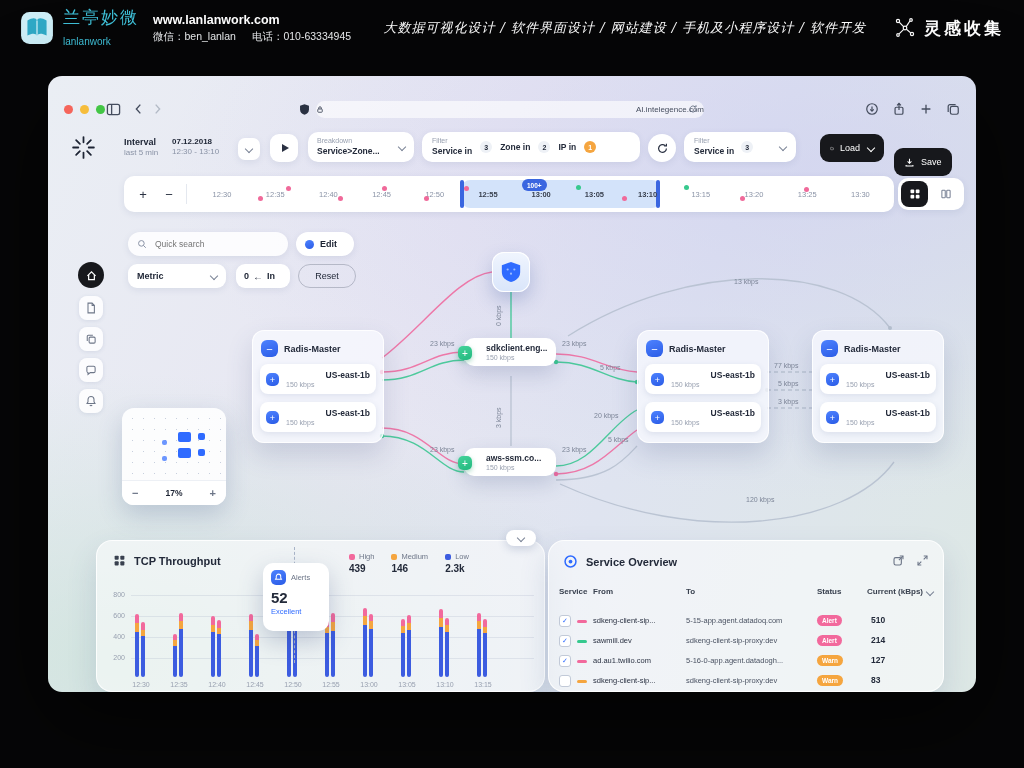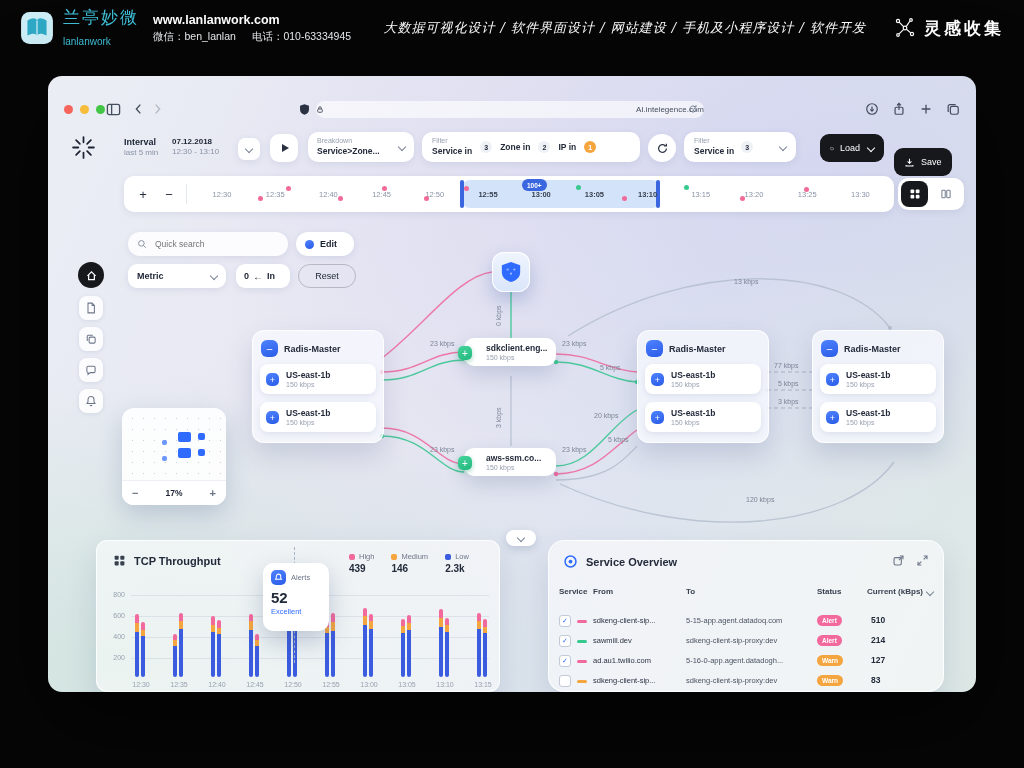--- a/index.html
+++ b/index.html
@@ -98,21 +98,21 @@
         box-shadow:0 12px 26px rgba(60,80,130,.18);border:1px solid rgba(255,255,255,.9);padding-bottom:2px;z-index:3;}
   .gcard-head{display:flex;align-items:center;gap:6px;padding:9px 8px 7px;}
   .gcard-icon{width:17px;height:17px;border-radius:6px;background:linear-gradient(160deg,#4d82ff,#2b5ce6);
         color:#fff;font-size:11px;display:flex;align-items:center;justify-content:center;}
   .gcard-title{font-size:9px;font-weight:bold;color:#232a3a;}
   .gitem{position:relative;margin:0 7px 8px;background:#fff;border-radius:8px;padding:6px 6px 6px 26px;
         box-shadow:0 2px 6px rgba(60,80,130,.12);cursor:pointer;}
   .gitem-icon{position:absolute;left:6px;top:9px;width:13px;height:13px;border-radius:5px;
         background:linear-gradient(160deg,#4d82ff,#2b5ce6);color:#fff;font-size:9px;display:flex;
         align-items:center;justify-content:center;}
-  .gitem-name{font-size:8.5px;font-weight:bold;color:#232a3a;}
+  .gitem-name{font-size:8.5px;font-weight:bold;color:#232a3a;text-align:right;}
   .gitem-val{font-size:7px;color:#98a0b0;margin-top:1px;}
   .gnode{position:absolute;width:92px;border-radius:10px;background:#fff;box-shadow:0 8px 20px rgba(60,80,130,.20);
         padding:5px 6px 5px 22px;box-sizing:border-box;z-index:3;cursor:pointer;}
   .gnode-icon{position:absolute;left:-6px;top:8px;width:14px;height:14px;border-radius:5px;
         background:linear-gradient(160deg,#45d39b,#22b87e);color:#fff;font-size:10px;display:flex;align-items:center;
         justify-content:center;box-shadow:0 2px 5px rgba(40,160,110,.4);}
   .gnode-name{font-size:8.5px;font-weight:bold;color:#232a3a;}
   .gnode-val{font-size:7px;color:#98a0b0;margin-top:1px;}
   
   .minimap{position:absolute;left:74px;top:332px;width:104px;height:97px;border-radius:12px;
@@ -122,21 +122,21 @@
         background-position:5px 5px;}
   .mm-sq{position:absolute;background:#2f6bff;border-radius:2px;}
   .mm-bar{position:absolute;left:0;right:0;bottom:0;height:24px;background:#fff;border-top:1px solid #edf0f5;
         display:flex;align-items:center;justify-content:space-between;padding:0 10px;font-size:8.5px;font-weight:bold;}
   .mm-btn{font-size:11px;color:#6d7688;cursor:pointer;}
   .collapse-pill{position:absolute;left:458px;top:454px;width:30px;height:16px;background:#fff;border-radius:9px;
         box-shadow:0 3px 9px rgba(60,80,130,.22);display:flex;align-items:center;justify-content:center;z-index:4;cursor:pointer;}
   
   .panel{position:absolute;top:464px;height:152px;border-radius:16px;background:rgba(255,255,255,.55);
         box-shadow:0 14px 30px rgba(60,80,130,.16);border:1px solid rgba(255,255,255,.85);box-sizing:border-box;z-index:3;}
-  .tcp{left:48px;width:404px;border-radius:11px;}
+  .tcp{left:48px;width:449px;}
   .svc{left:500px;width:396px;}
   .tcp-head{position:absolute;left:16px;top:13px;display:flex;align-items:center;gap:8px;color:#39414f;}
   .tcp-title{font-size:11px;font-weight:bold;color:#232a3a;}
   .tcp-legend{position:absolute;left:252px;top:11px;display:flex;gap:17px;}
   .leg-item{display:flex;flex-direction:column;}
   .leg-row{display:flex;align-items:center;gap:4px;font-size:7.5px;color:#6d7688;}
   .leg-dot{width:6px;height:6px;border-radius:2px;}
   .leg-val{font-size:10px;font-weight:bold;margin-top:2px;color:#232a3a;}
   .tcp-plot{position:absolute;left:0;top:0;right:0;bottom:0;}
   .grid-line{position:absolute;left:34px;right:10px;height:1px;background:rgba(120,135,165,.15);}

